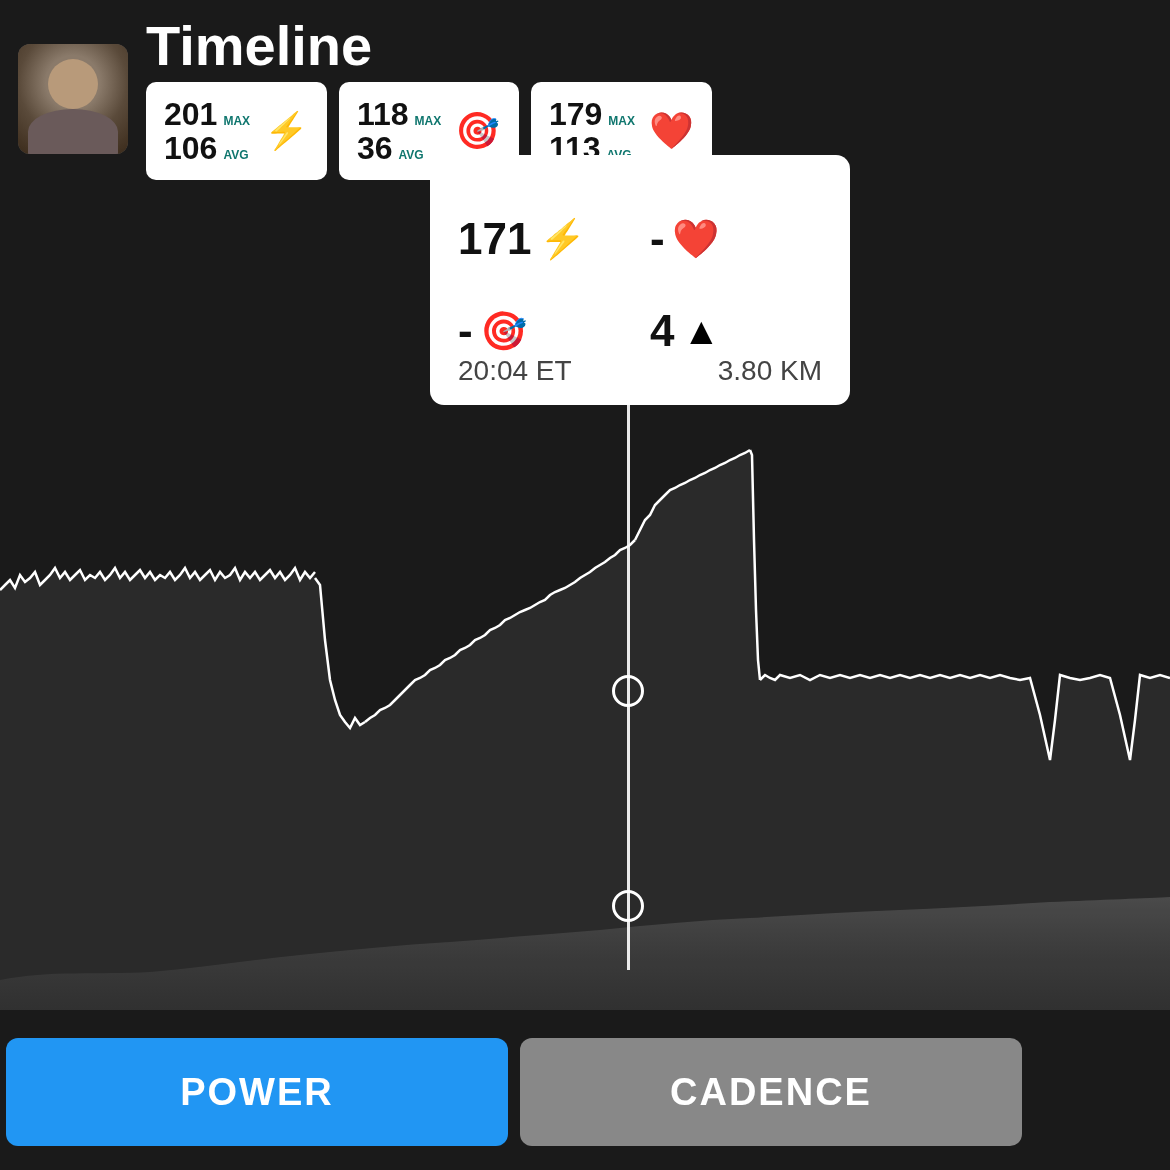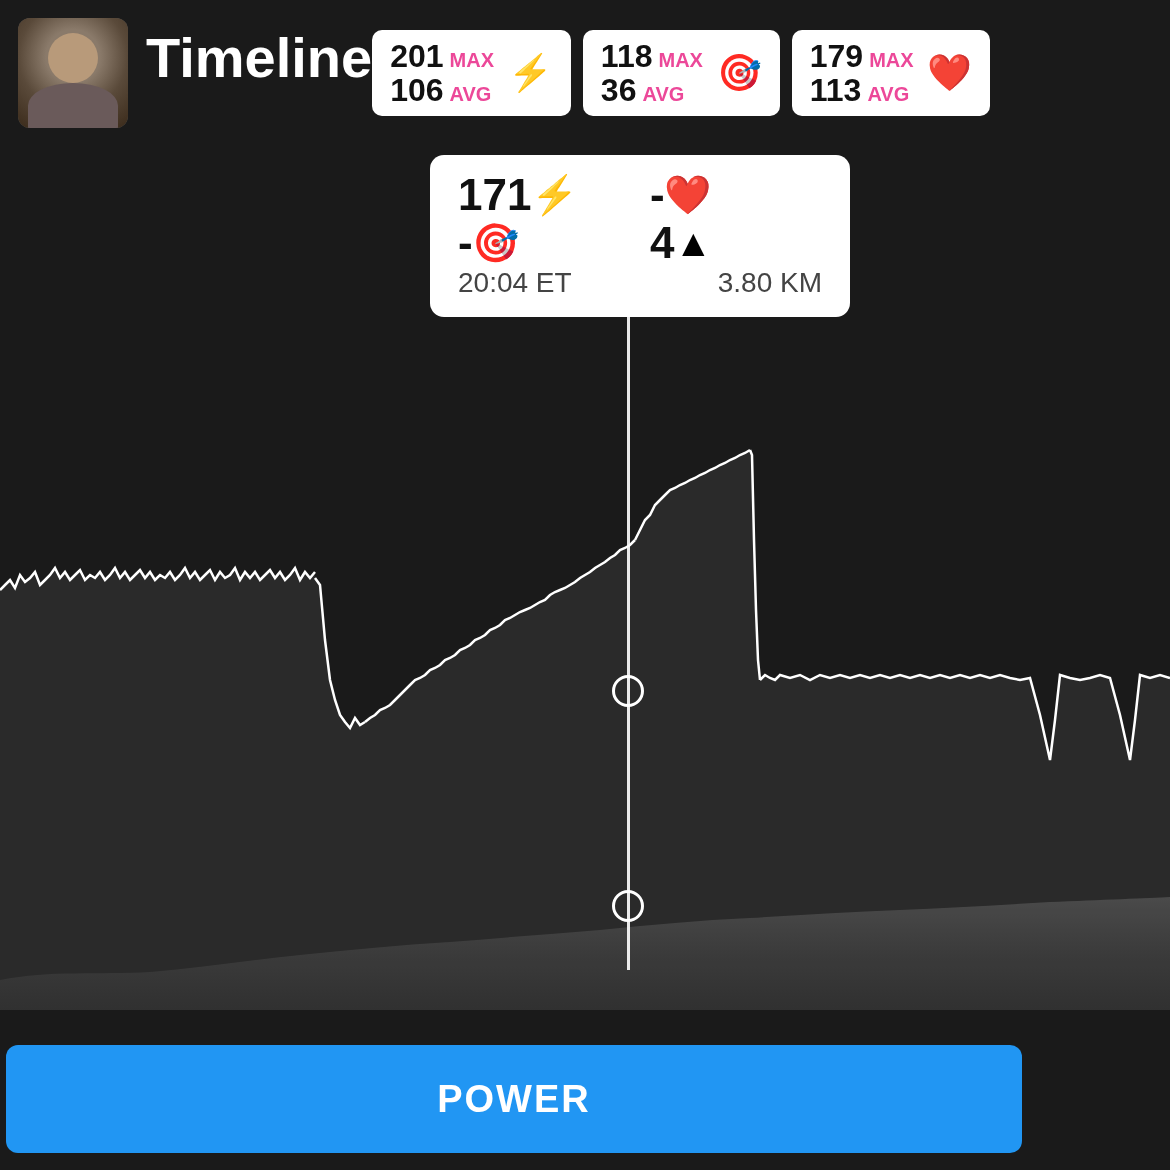--- a/index.html
+++ b/index.html
@@ -50,39 +50,40 @@
       content: '';
       position: absolute;
       bottom: 0; left: 10px;
       width: 90px; height: 45px;
       border-radius: 50% 50% 0 0;
       background: #6a5a5a;
     }
 
     .header-title-area {
       display: flex;
-      flex-direction: row;
+      flex-direction: column;
+      gap: 8px;
     }
 
     .page-title {
       font-size: 56px;
       font-weight: bold;
       color: #ffffff;
       line-height: 1;
     }
 
     .stats-row {
       display: flex;
       gap: 12px;
     }
 
     .stat-card {
       background: #ffffff;
       border-radius: 10px;
-      padding: 10px 18px;
+      padding: 16px 18px;
       display: flex;
       align-items: center;
       gap: 14px;
       min-width: 180px;
     }
 
     .stat-values {
       display: flex;
       flex-direction: column;
       gap: 2px;
@@ -95,23 +96,23 @@
     }
 
     .stat-num {
       font-size: 32px;
       font-weight: 900;
       color: #111;
       line-height: 1;
     }
 
     .stat-label {
-      font-size: 20px;
+      font-size: 12px;
       font-weight: 600;
-      color: #ec4899;
+      color: #0f766e;
     }
 
     .stat-icon {
       font-size: 36px;
     }
 
     
     .tooltip-card {
       position: absolute;
       top: 155px;
@@ -125,20 +126,22 @@
 
     .tooltip-grid {
       display: grid;
       grid-template-columns: 1fr 1fr;
       gap: 4px 20px;
     }
 
     .tooltip-item {
       display: flex;
       align-items: center;
+      gap: 8px;
+      margin-top: 44px;
     }
 
     .tooltip-num {
       font-size: 44px;
       font-weight: 900;
       color: #111;
       line-height: 1;
     }
 
     .tooltip-icon {
@@ -168,21 +171,21 @@
     }
 
     .chart-svg {
       width: 100%;
       height: 100%;
     }
 
     
     .bottom-tabs {
       position: absolute;
-      bottom: 11px;
+      bottom: 18px;
       left: 0;
       width: 1028px;
       height: 120px;
       display: flex;
       gap: 0;
     }
 
     .tab-btn {
       flex: 1;
       display: flex;
@@ -410,13 +413,16 @@
 </div>
 
 <div class="cursor-line"></div>
 <div class="cursor-dot-top"></div>
 <div class="cursor-dot-bottom"></div>
 
 <div class="bottom-tabs">
   <button class="tab-btn active">
     <span>POWER</span>
   </button>
+  <button class="tab-btn inactive">
+    <span>CADENCE</span>
+  </button>
 </div>
 
 </body></html>

